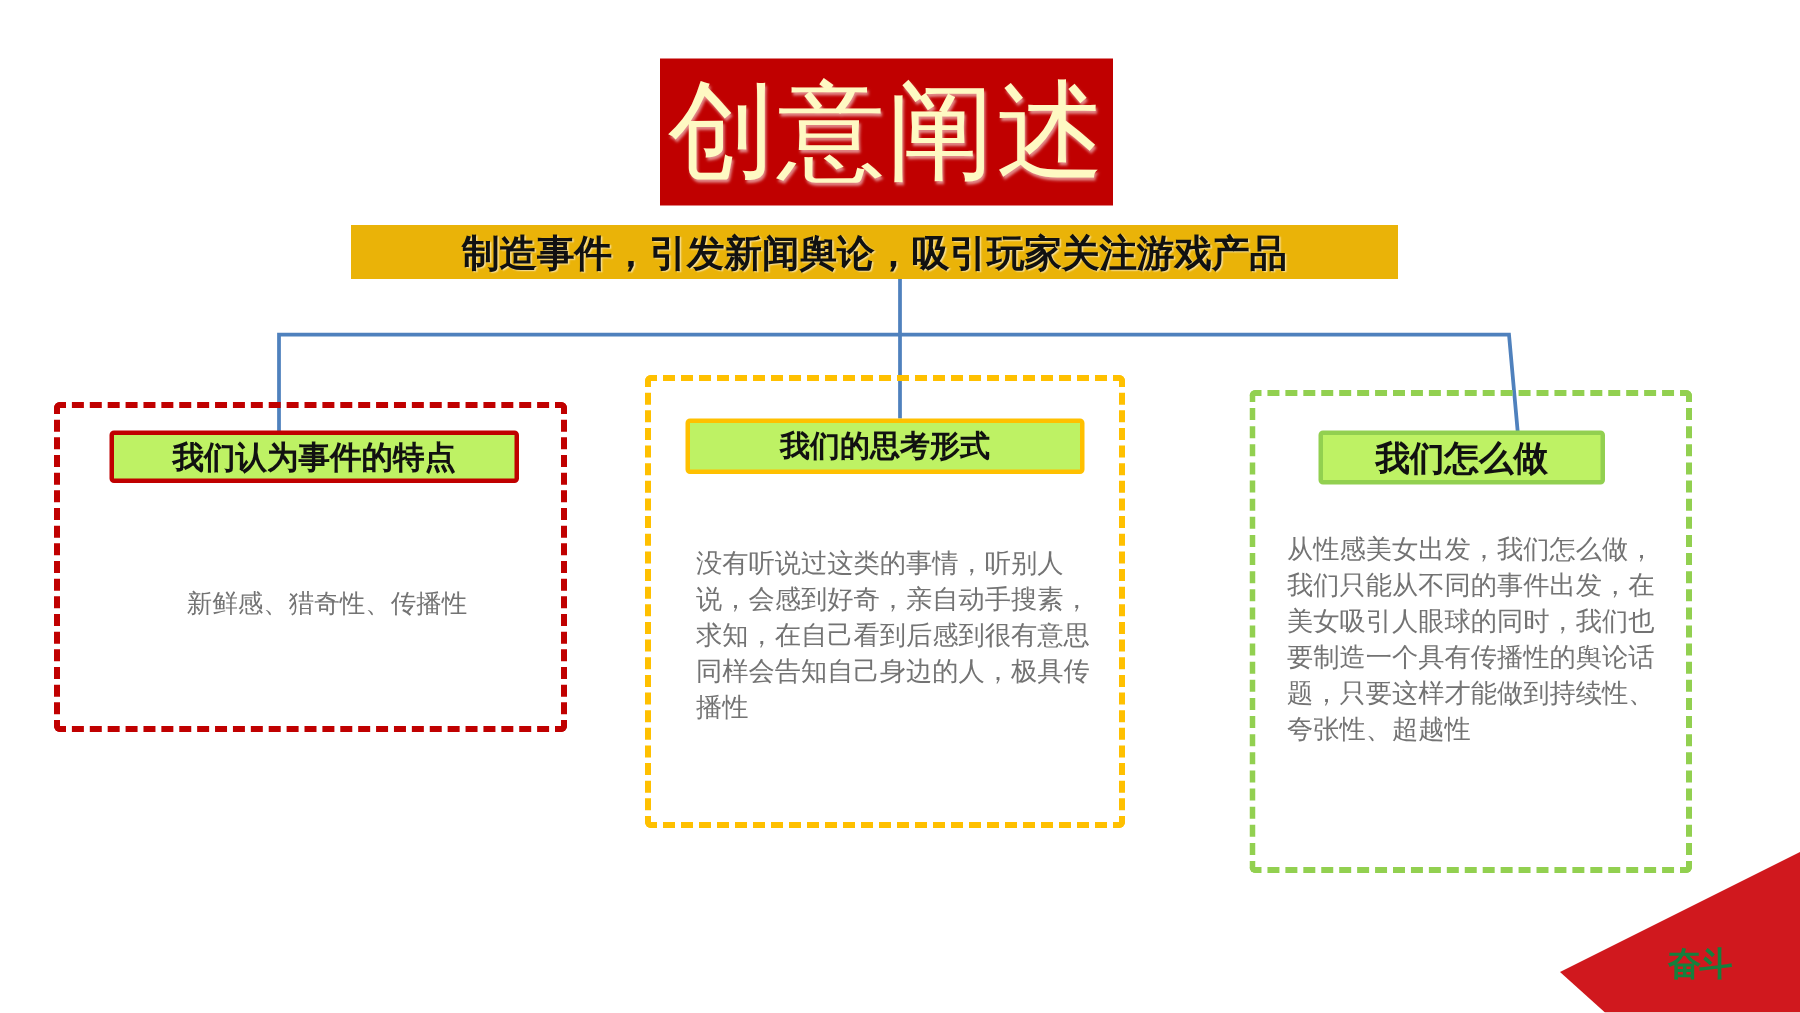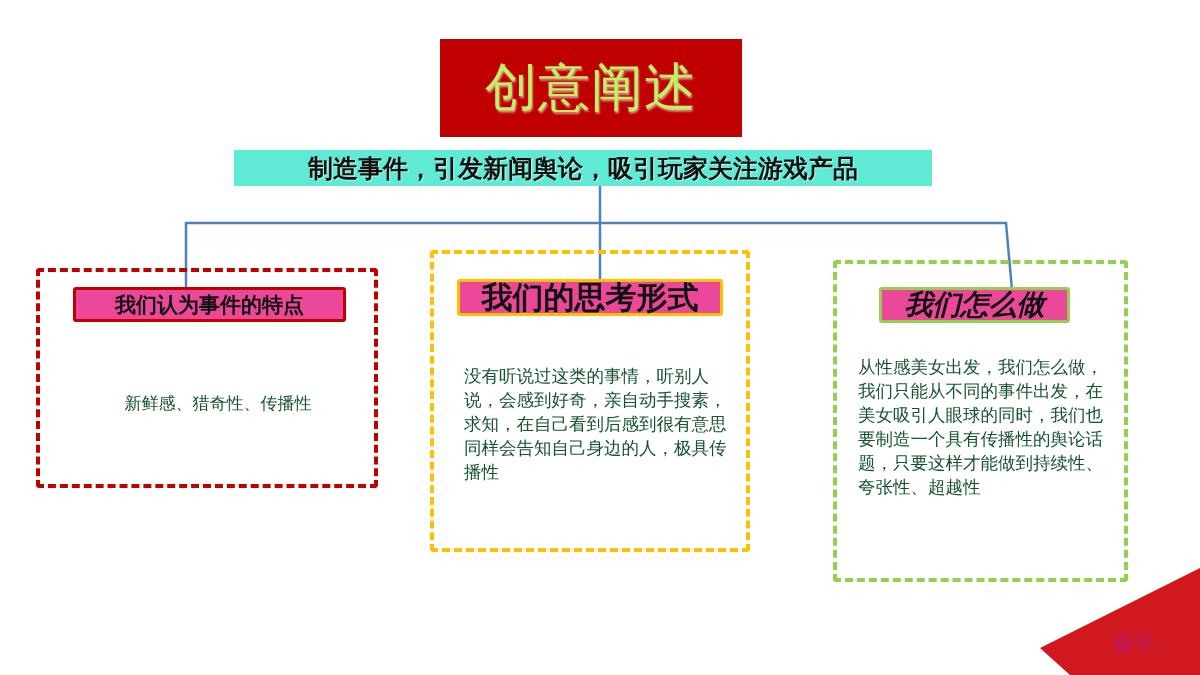--- a/index.html
+++ b/index.html
@@ -7,59 +7,59 @@
     width:1200px; height:675px; position:relative; overflow:hidden;
     background:#ffffff;
     font-family: "DejaVu Sans", "Liberation Sans", sans-serif;
   }
   .title-box {
     position:absolute; left:440px; top:39px; width:302px; height:98px;
     background:#c00000;
     display:flex; align-items:center; justify-content:center;
   }
   .title-text {
-    font-size:52px; color:#bef264; letter-spacing:1px;
+    font-size:72px; color:#fef9c3; letter-spacing:1px;
     text-shadow: 1px 2px 2px rgba(255,255,255,0.55);
   }
   .subtitle-box {
     position:absolute; left:234px; top:150px; width:698px; height:36px;
-    background:#5eead4;
+    background:#eab308;
     display:flex; align-items:center; justify-content:center;
   }
   .subtitle-text {
     font-size:25px; font-weight:bold; color:#111;
     text-shadow: 1px 1px 1px rgba(255,255,255,0.6);
     white-space:nowrap;
   }
   svg.connectors { position:absolute; left:0; top:0; }
   .panel {
     position:absolute; box-sizing:border-box; border-radius:4px;
     border:4px dashed;
   }
   .panel-red { left:36px; top:268px; width:342px; height:220px; border-color:#c00000; }
   .panel-yellow { left:430px; top:250px; width:320px; height:302px; border-color:#ffc000; }
   .panel-green { left:833px; top:260px; width:295px; height:322px; border-color:#92d050; }
   .panel-head {
-    position:absolute; box-sizing:border-box; background:#ec4899;
+    position:absolute; box-sizing:border-box; background:#bef264;
     border:3px solid; border-radius:3px;
     display:flex; align-items:center; justify-content:center;
     font-weight:bold; color:#111; font-size:21px; white-space:nowrap;
   }
   .head-red { left:73px; top:287px; width:273px; height:35px; border-color:#c00000; }
-  .head-yellow { left:457px; top:279px; width:266px; height:37px; border-color:#ffc000; font-size:31px; }
-  .head-green { left:879px; top:287px; width:191px; height:36px; border-color:#92d050; font-size:28px;font-style:italic; }
+  .head-yellow { left:457px; top:279px; width:266px; height:37px; border-color:#ffc000; font-size:20px; }
+  .head-green { left:879px; top:287px; width:191px; height:36px; border-color:#92d050; font-size:23px; }
   .panel-body {
-    position:absolute; color:#14532d; font-size:17px; line-height:23px;
+    position:absolute; color:#737373; font-size:17px; line-height:23px;
   }
   .body-red { left:88px; top:392px; width:260px;text-align:center; }
   .body-yellow { left:464px; top:364px; width:265px; font-size:17.5px; line-height:24px; }
   .body-green { left:858px; top:355px; width:250px; font-size:17.5px; line-height:24px; }
   .logo-text {
     position:absolute; left:1112px; top:628px;
-    color:#be185d; font-weight:bold; font-size:22px; letter-spacing:-1px;
+    color:#15803d; font-weight:bold; font-size:22px; letter-spacing:-1px;
   }
 </style>
 </head>
 <body>
 
 <div class="title-box">
   <span class="title-text">创意阐述</span>
 </div>
 
 <div class="subtitle-box">

